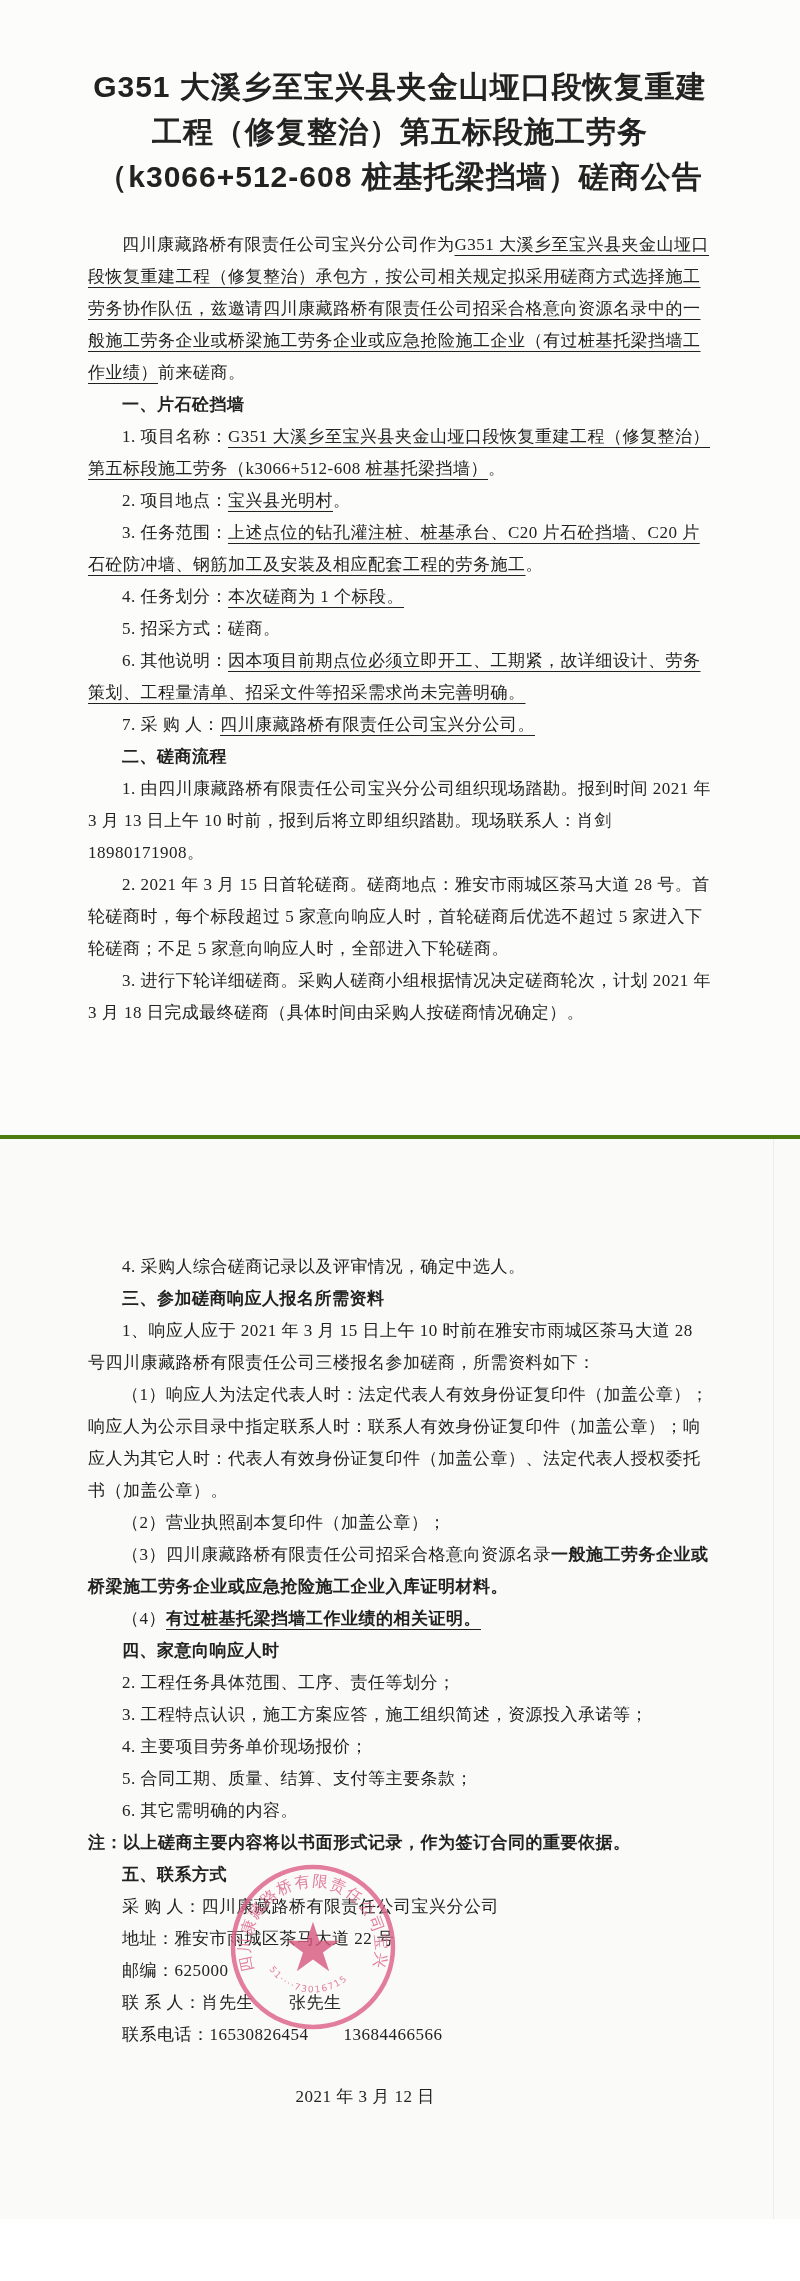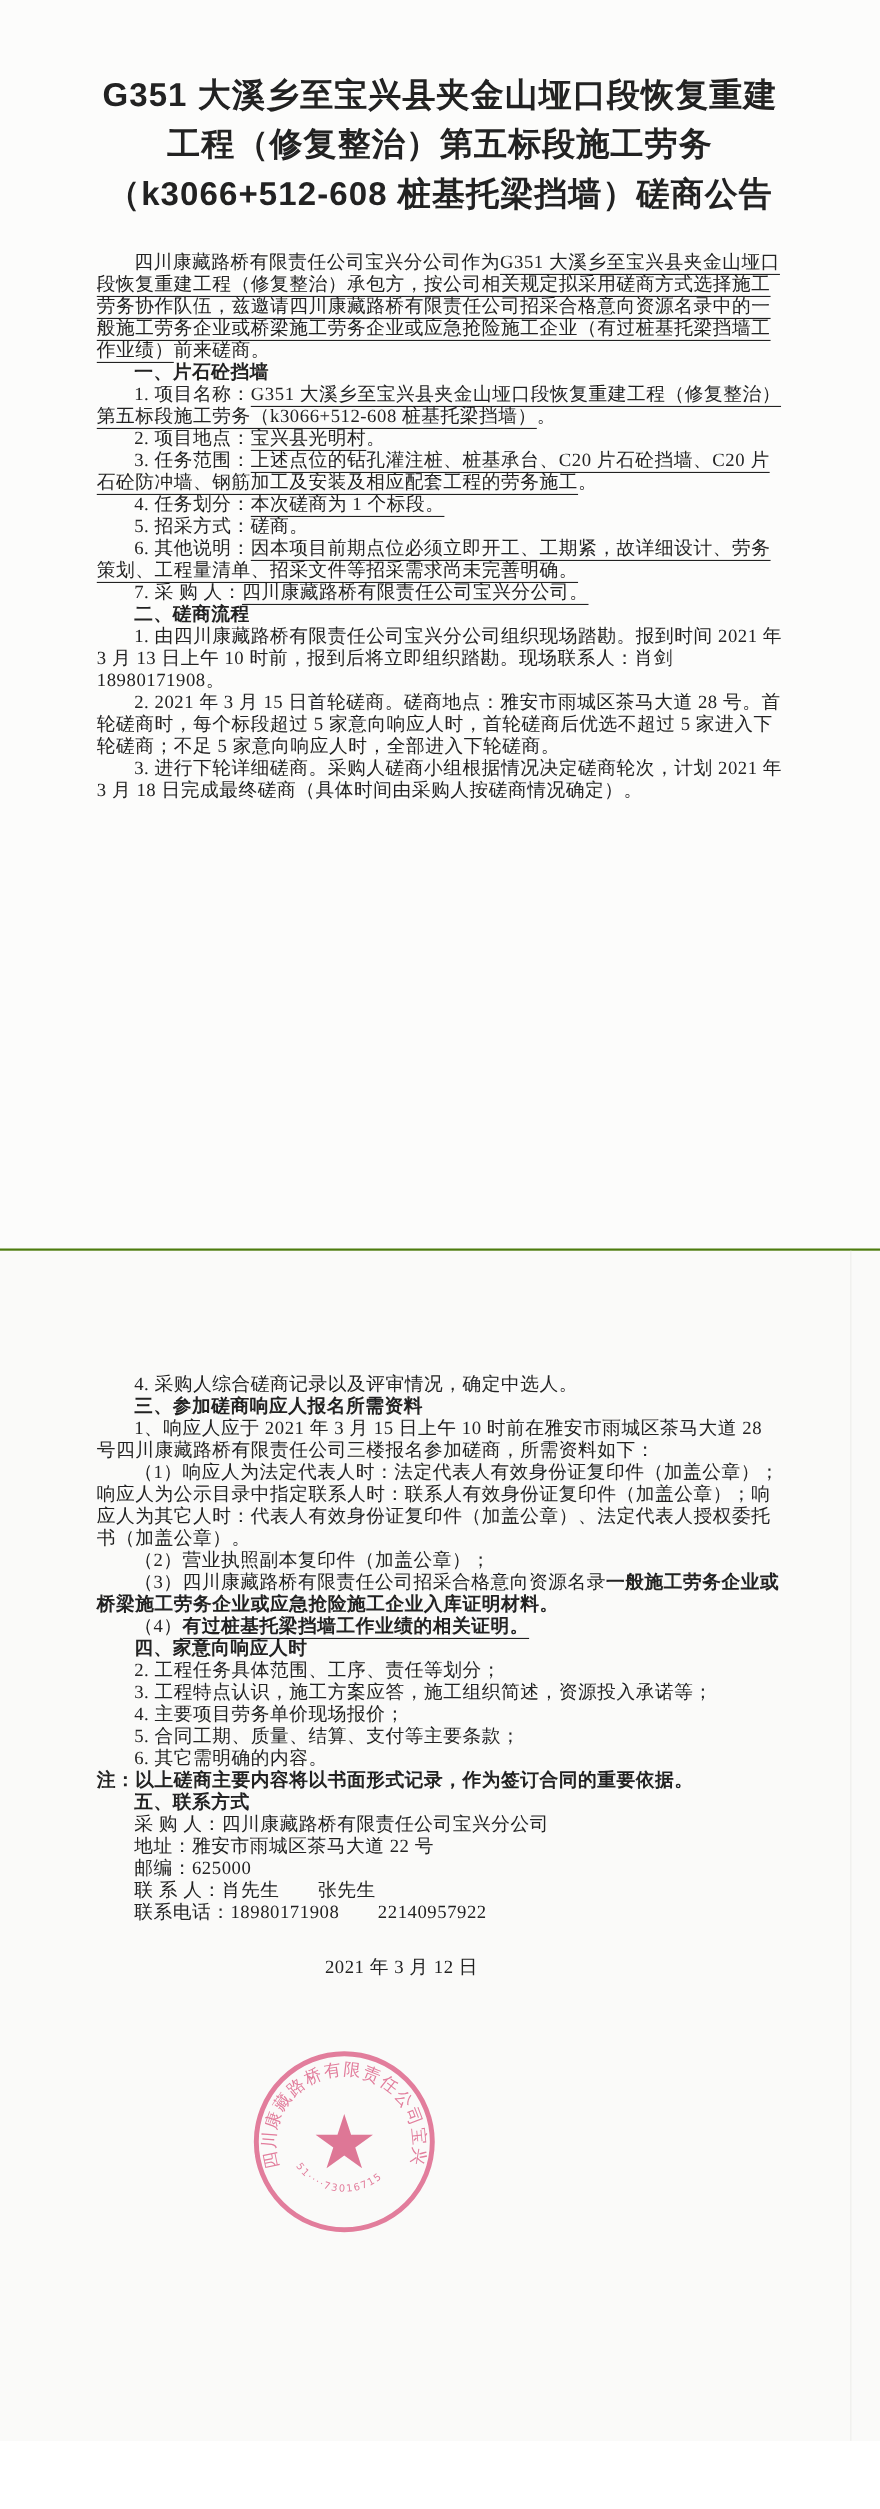--- a/index.html
+++ b/index.html
@@ -6,24 +6,24 @@
   body {
     width:800px; height:2281px;
     background:#ffffff;
     font-family:"Liberation Serif","DejaVu Serif",serif;
     color:#222222;
     position:relative;
     overflow:hidden;
   }
   .page { position:relative; box-sizing:border-box; width:800px; }
   #page1 { height:1135px; padding:64px 88px 0 88px; background:#fcfcfb; }
-  #page2 { height:1084px; padding:112px 88px 0 88px; background:#fafaf9; border-top:2px solid #4d7c0f; }
+  #page2 { height:1084px; padding:112px 88px 0 88px; background:#fafaf9; border-top:4px solid #4d7c0f; }
   #page2 .edge-line { position:absolute; top:0; bottom:0; right:26px; width:1px; background:#ededeb; }
 
-  .blk { font-size:17px; line-height:20px; letter-spacing:0.5px; }
+  .blk { font-size:17px; line-height:32px; letter-spacing:0.5px; }
   .blk-title {
     font-size:30px; line-height:45px; font-weight:700; letter-spacing:1px;
     text-align:center; text-indent:0; margin:0 2px 30px 2px;
     font-family:"Liberation Sans","DejaVu Sans",sans-serif;
   }
   .blk-p { text-indent:2em; }
   .blk-h { font-weight:700; text-indent:2em; }
   .blk-note { font-weight:700; text-indent:0; }
   .blk-contact { text-indent:2em; }
   .blk-date { margin-top:30px; text-align:center; padding-right:70px; }
@@ -74,21 +74,21 @@
       <div class="blk blk-p"><span>3. 工程特点认识，施工方案应答，施工组织简述，资源投入承诺等；</span></div>
       <div class="blk blk-p"><span>4. 主要项目劳务单价现场报价；</span></div>
       <div class="blk blk-p"><span>5. 合同工期、质量、结算、支付等主要条款；</span></div>
       <div class="blk blk-p"><span>6. 其它需明确的内容。</span></div>
       <div class="blk blk-note"><span>注：以上磋商主要内容将以书面形式记录，作为签订合同的重要依据。</span></div>
       <div class="blk blk-h"><span>五、联系方式</span></div>
       <div class="blk blk-contact"><span>采 购 人：四川康藏路桥有限责任公司宝兴分公司</span></div>
       <div class="blk blk-contact"><span>地址：雅安市雨城区茶马大道 22 号</span></div>
       <div class="blk blk-contact"><span>邮编：625000</span></div>
       <div class="blk blk-contact"><span>联 系 人：肖先生　　张先生</span></div>
-      <div class="blk blk-contact"><span>联系电话：18980171908　　22140957922</span></div>
+      <div class="blk blk-contact"><span>联系电话：16530826454　　13684466566</span></div>
       <div class="blk blk-date"><span>2021 年 3 月 12 日</span></div>
     </div>
 </div>
 
 <div class="stamp">
   <svg viewBox="0 0 170 170" xmlns="http://www.w3.org/2000/svg">
     <defs>
       <path id="ringPath" d="M 27,112 A 63,63 0 1 1 143,112" fill="none"></path>
       <path id="codePath" d="M 38,102 A 53,53 0 0 0 132,102" fill="none"></path>
     </defs>

